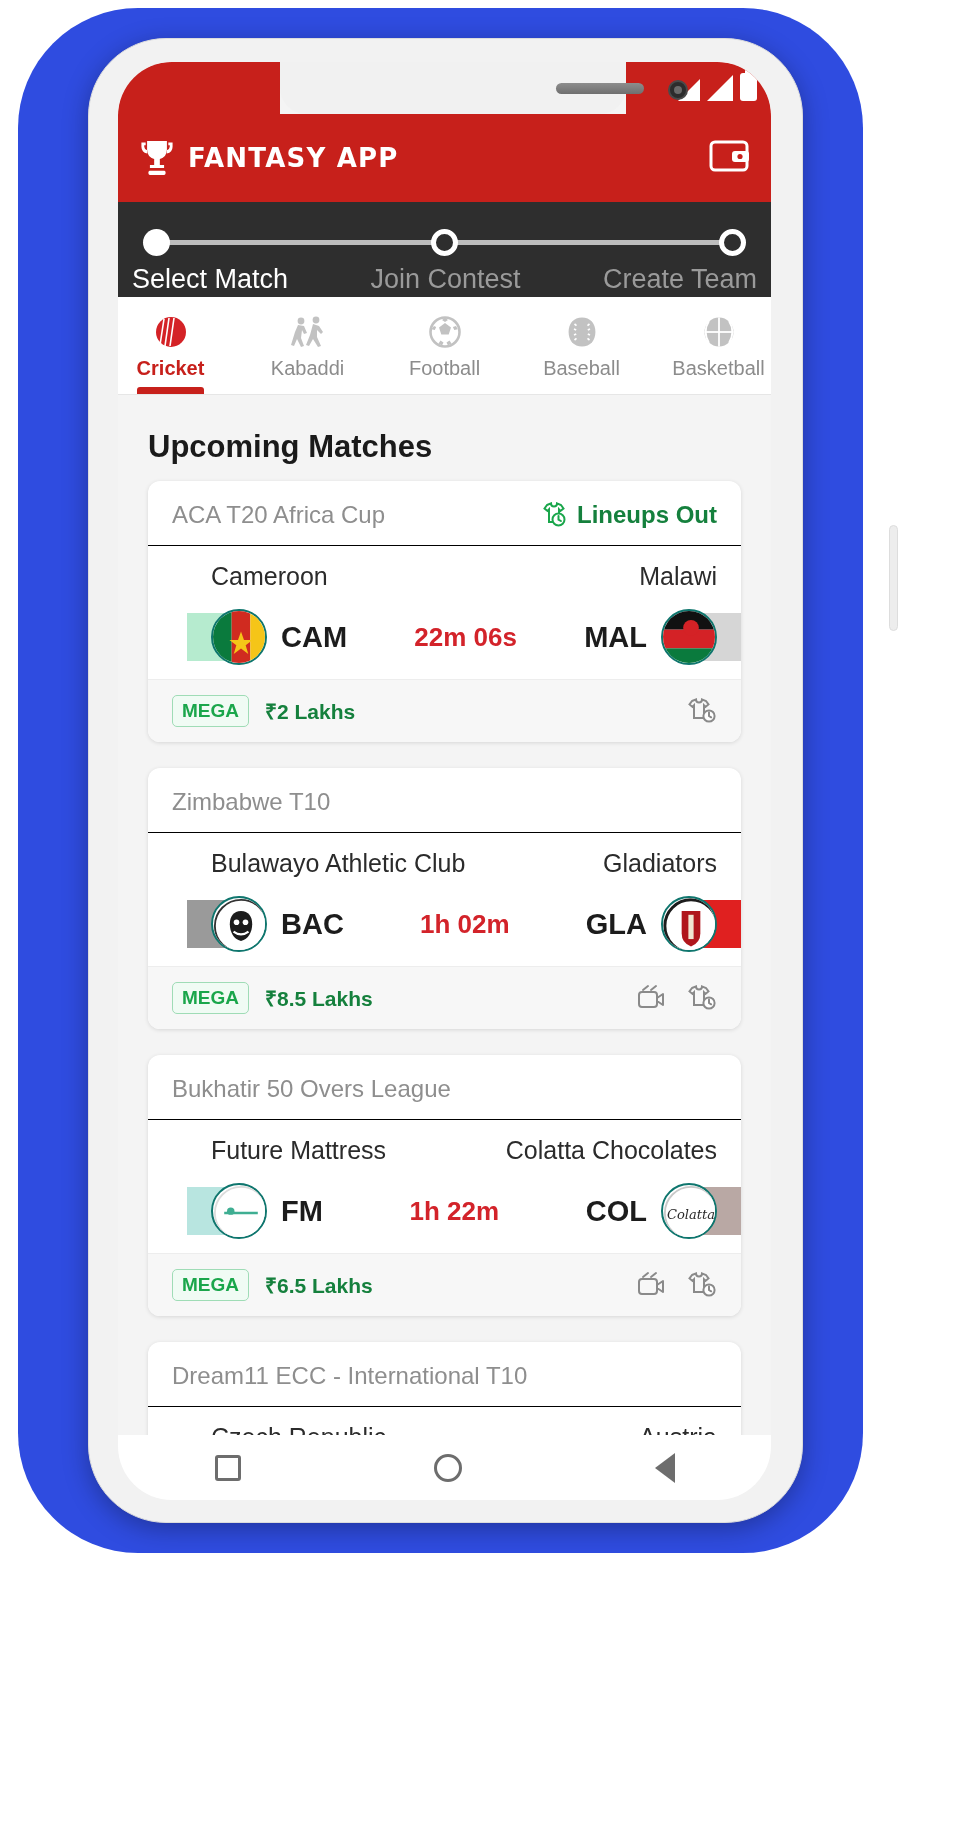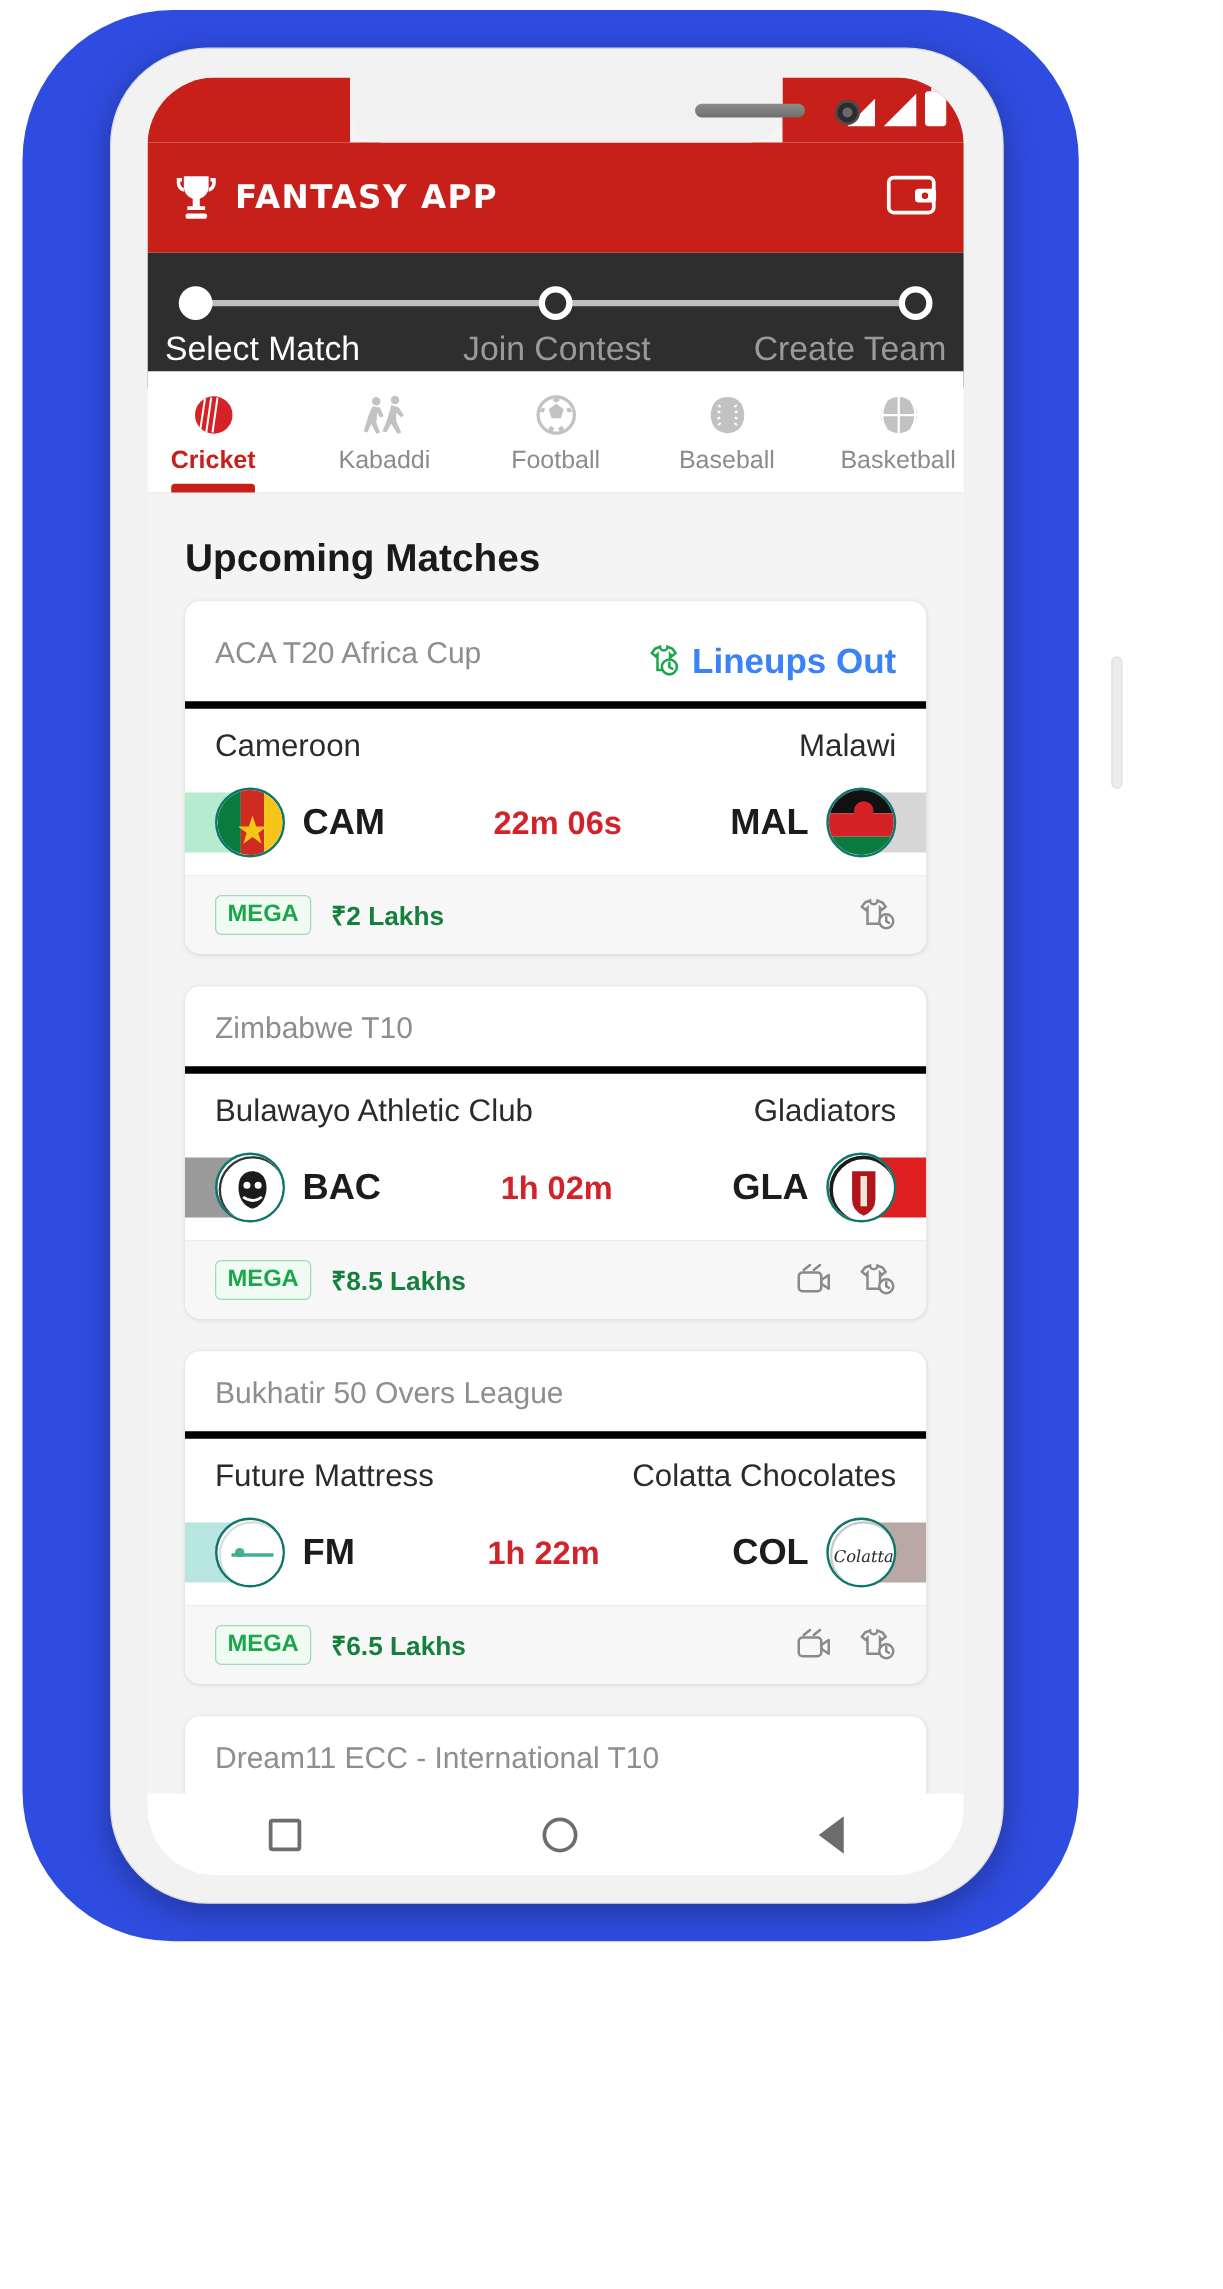--- a/index.html
+++ b/index.html
@@ -197,29 +197,29 @@
   .match-card {
     background: #ffffff;
     margin: 0 30px 26px 30px;
     border-radius: 12px;
     box-shadow: 0 1px 4px rgba(0,0,0,0.12);
     overflow: hidden;
   }
   .card-top {
     display: flex; align-items: center;
     padding: 20px 24px 16px 24px;
-    border-bottom: 6px solid #000000;
+    border-bottom: 1px solid #000000;
   }
   .league-name { font-size: 24px; color: #8e8e8e; }
   .lineups {
     margin-left: auto;
     display: flex; align-items: center; gap: 9px;
-    color: #3b82f6; font-size: 28px; font-weight: bold; margin-top: 12px;
-  }
-  .card-mid { padding: 16px 24px 10px 24px; }
+    color: #15803d; font-size: 24px; font-weight: bold;
+  }
+  .card-mid { padding: 16px 24px 10px 24px; margin-left: 39px; }
   .team-names {
     display: flex; justify-content: space-between;
     font-size: 25px; color: #2b2b2b;
   }
   .team-row {
     display: flex; align-items: center;
     justify-content: space-between;
     margin-top: 14px; position: relative;
     height: 64px;
   }

